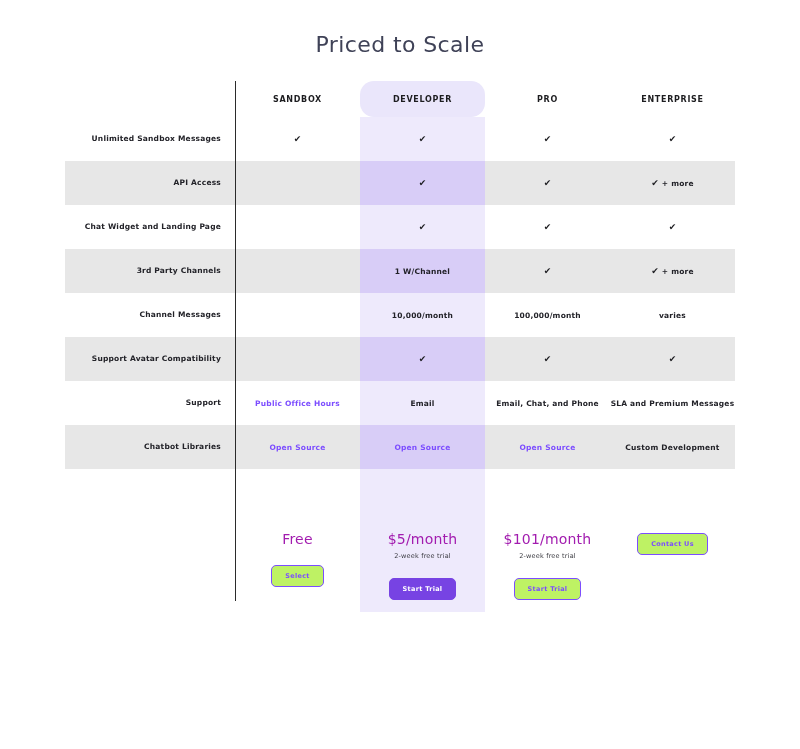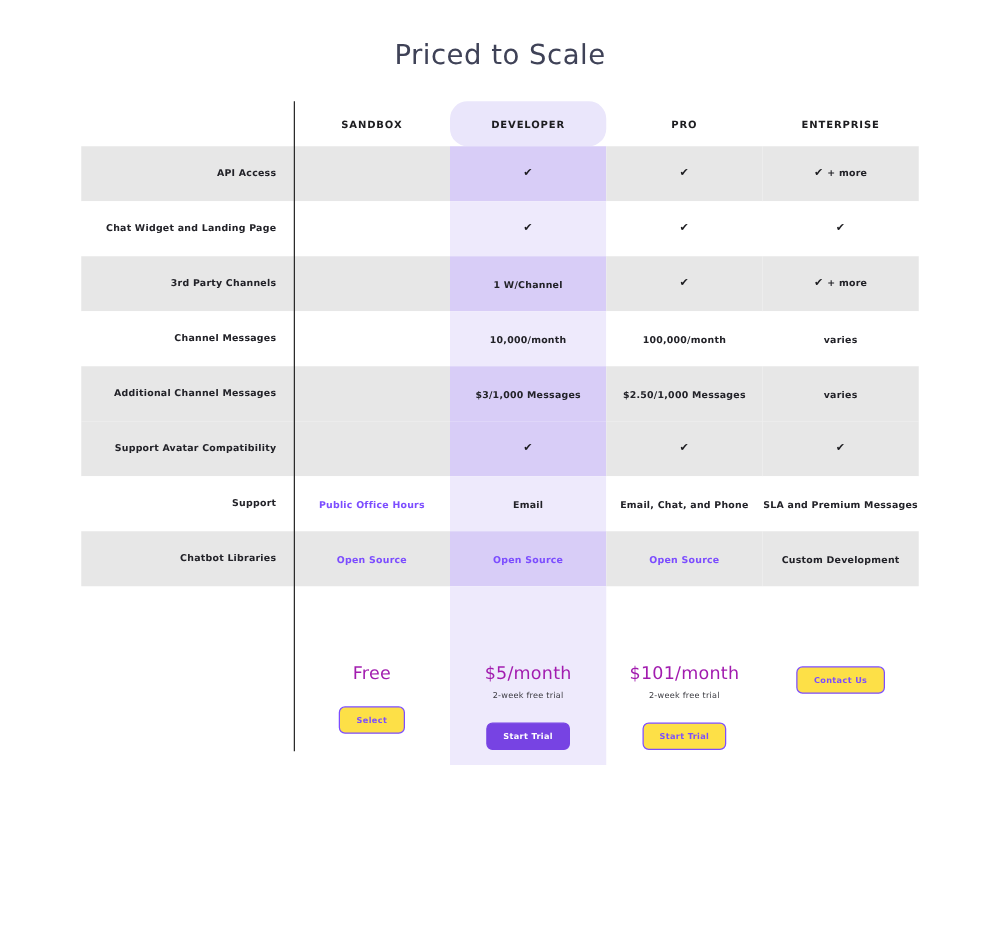--- a/index.html
+++ b/index.html
@@ -113,21 +113,21 @@
   }
   .btn-slot { margin-top: 16px; height: 22px; }
   .btn {
     display: inline-block;
     font-size: 6.5px;
     font-weight: 700;
     letter-spacing: 0.3px;
     padding: 6px 13px;
     border-radius: 5px;
     border: 1.2px solid #7c4dff;
-    background: #fde047;
+    background: #bef264;
     color: #7c4dff;
     white-space: nowrap;
   }
   .btn.filled {
     background: #7743e3;
     border-color: #7743e3;
     color: #ffffff;
   }
 </style>
 </head>
@@ -149,20 +149,27 @@
       <thead>
         <tr id="head-row">
           <th class="label-head"></th>
         <th class="">SANDBOX</th>
             <th class="dev">DEVELOPER</th>
             <th class="">PRO</th>
             <th class="">ENTERPRISE</th>
           </tr>
       </thead>
       <tbody id="body">
+          <tr class="plain">
+            <td class="feature">Unlimited Sandbox Messages</td>
+            <td class="cell"><span class="check">✔</span></td>
+            <td class="cell dev"><span class="check">✔</span></td>
+            <td class="cell"><span class="check">✔</span></td>
+            <td class="cell"><span class="check">✔</span></td>
+          </tr>
           <tr class="shade">
             <td class="feature">API Access</td>
             <td class="cell"></td>
             <td class="cell dev"><span class="check">✔</span></td>
             <td class="cell"><span class="check">✔</span></td>
             <td class="cell"><span class="check">✔</span> <span class="plusmore">+ more</span></td>
           </tr>
           <tr class="plain">
             <td class="feature">Chat Widget and Landing Page</td>
             <td class="cell"></td>
@@ -175,27 +182,20 @@
             <td class="cell"></td>
             <td class="cell dev"><span>1 W/Channel</span></td>
             <td class="cell"><span class="check">✔</span></td>
             <td class="cell"><span class="check">✔</span> <span class="plusmore">+ more</span></td>
           </tr>
           <tr class="plain">
             <td class="feature">Channel Messages</td>
             <td class="cell"></td>
             <td class="cell dev"><span>10,000/month</span></td>
             <td class="cell"><span>100,000/month</span></td>
-            <td class="cell"><span>varies</span></td>
-          </tr>
-          <tr class="shade">
-            <td class="feature">Additional Channel Messages</td>
-            <td class="cell"></td>
-            <td class="cell dev"><span>$3/1,000 Messages</span></td>
-            <td class="cell"><span>$2.50/1,000 Messages</span></td>
             <td class="cell"><span>varies</span></td>
           </tr>
           <tr class="shade">
             <td class="feature">Support Avatar Compatibility</td>
             <td class="cell"></td>
             <td class="cell dev"><span class="check">✔</span></td>
             <td class="cell"><span class="check">✔</span></td>
             <td class="cell"><span class="check">✔</span></td>
           </tr>
           <tr class="plain">

